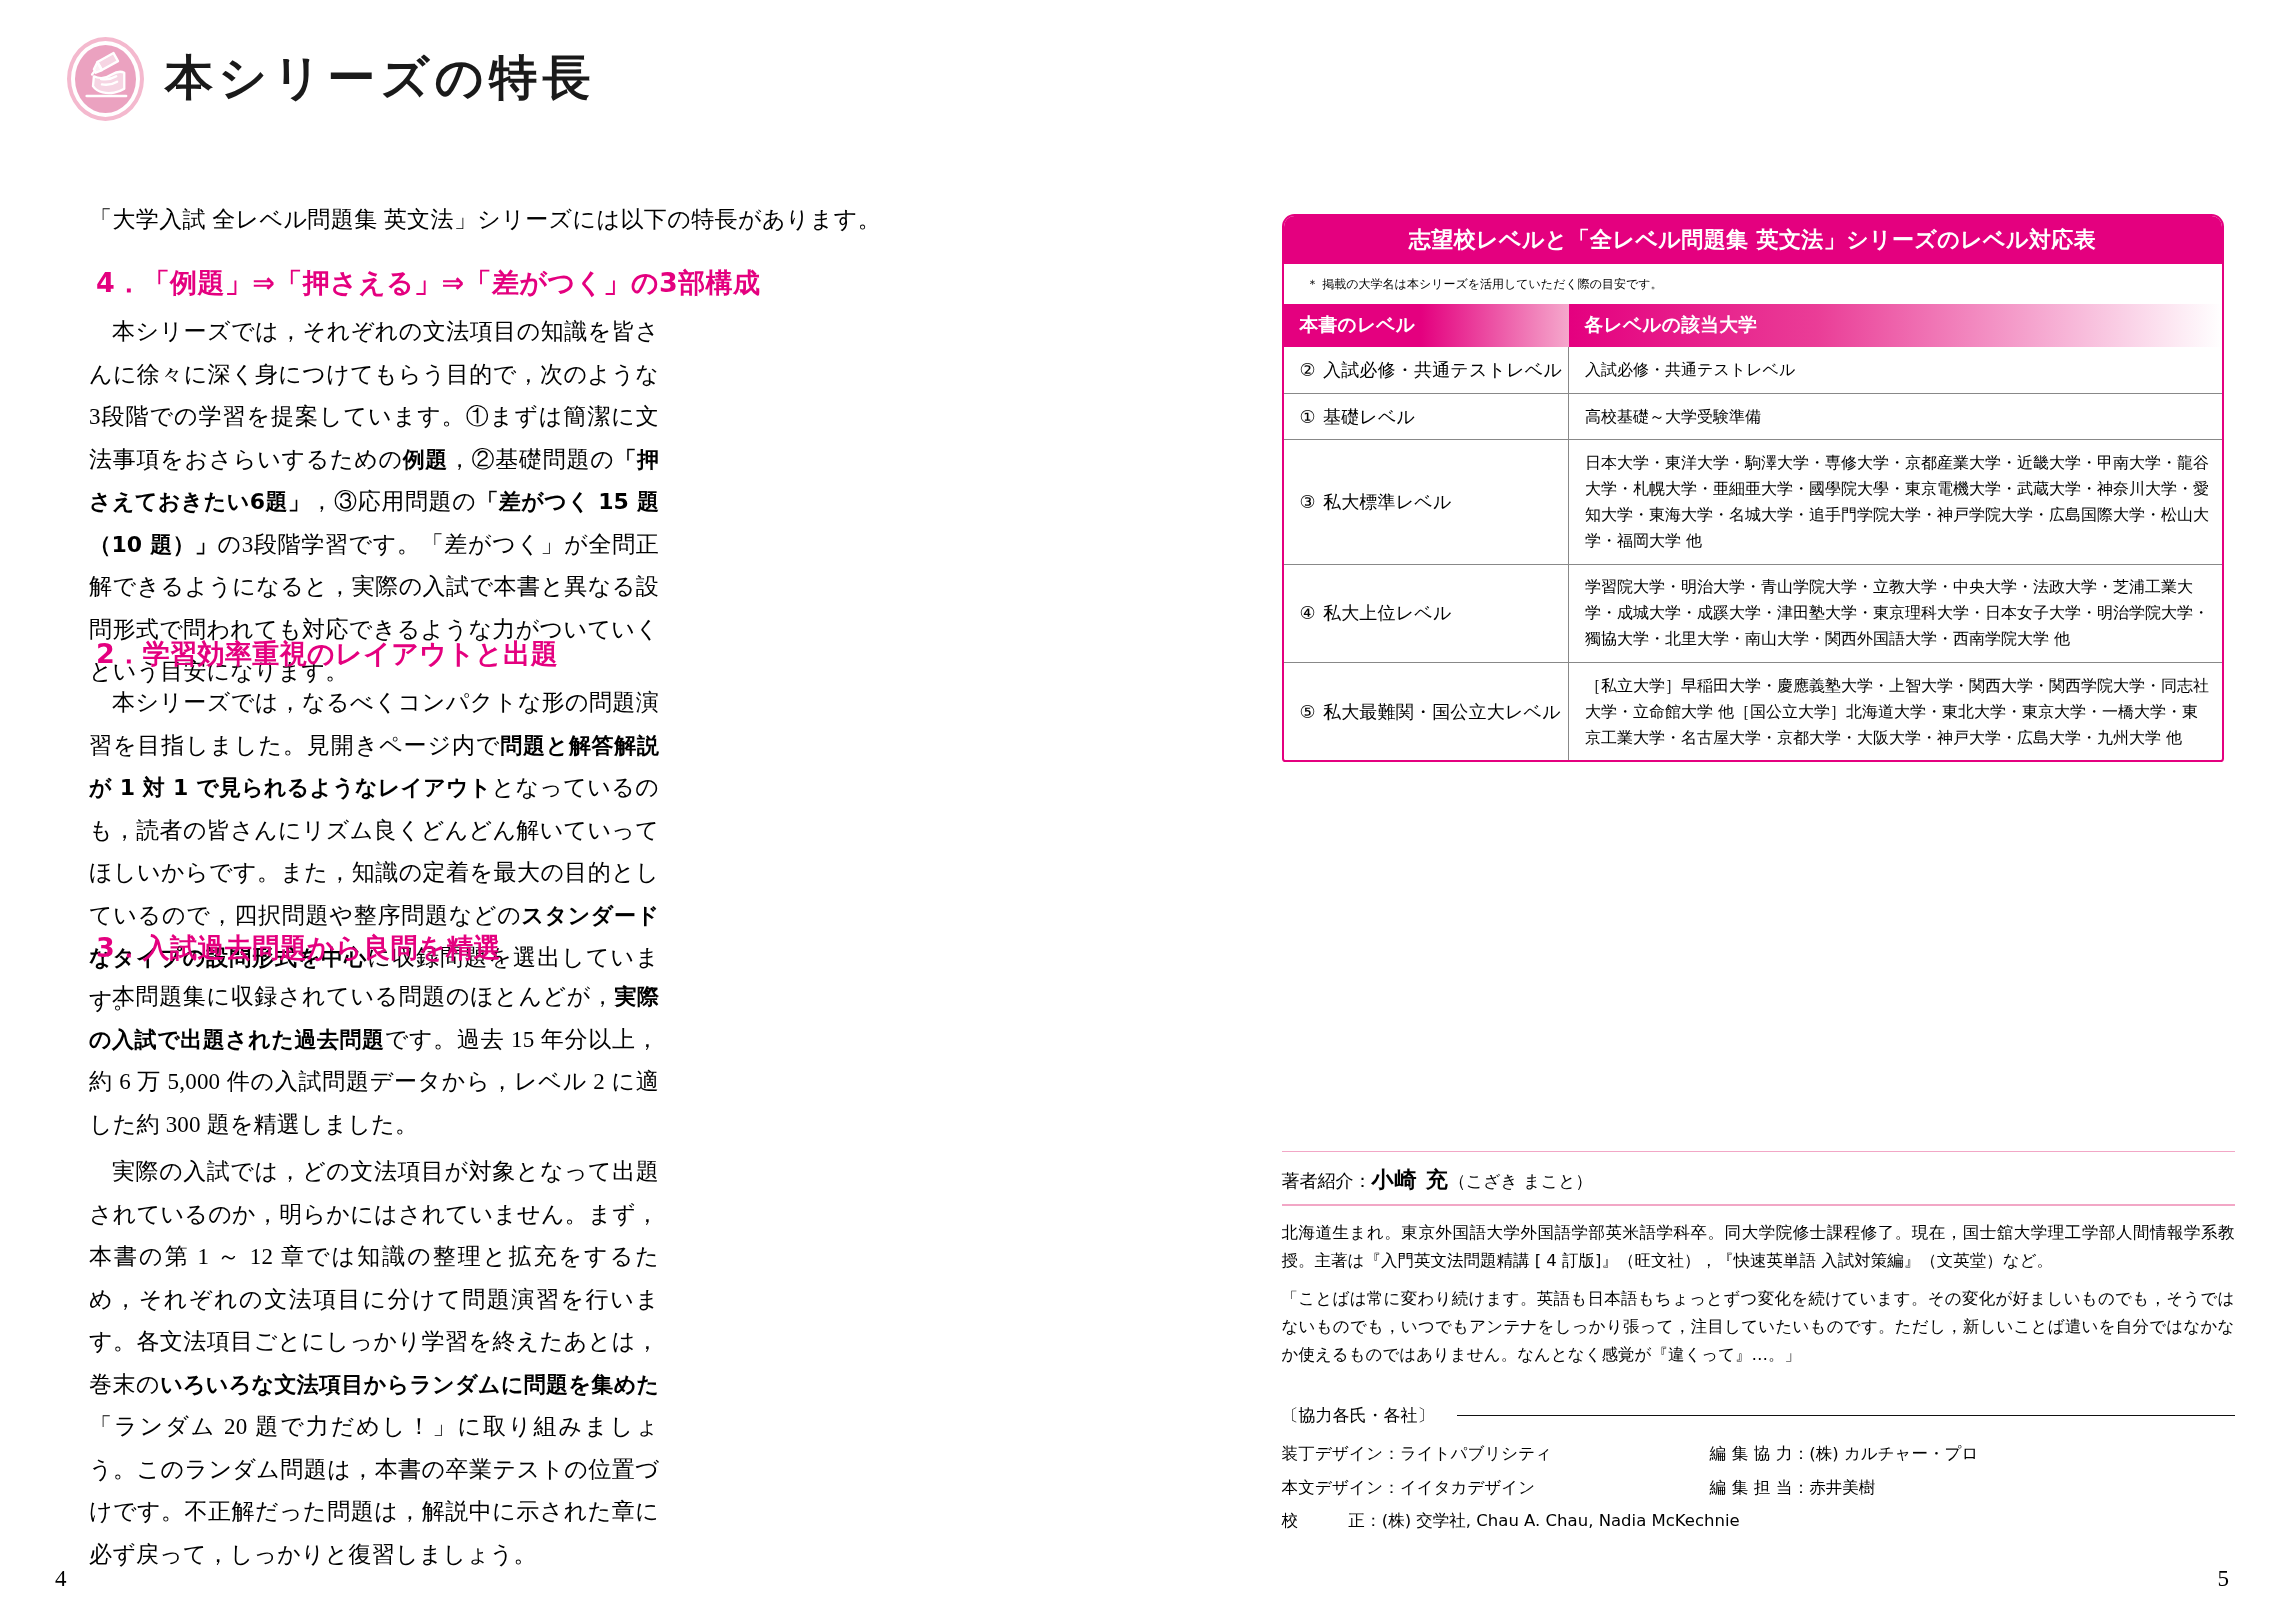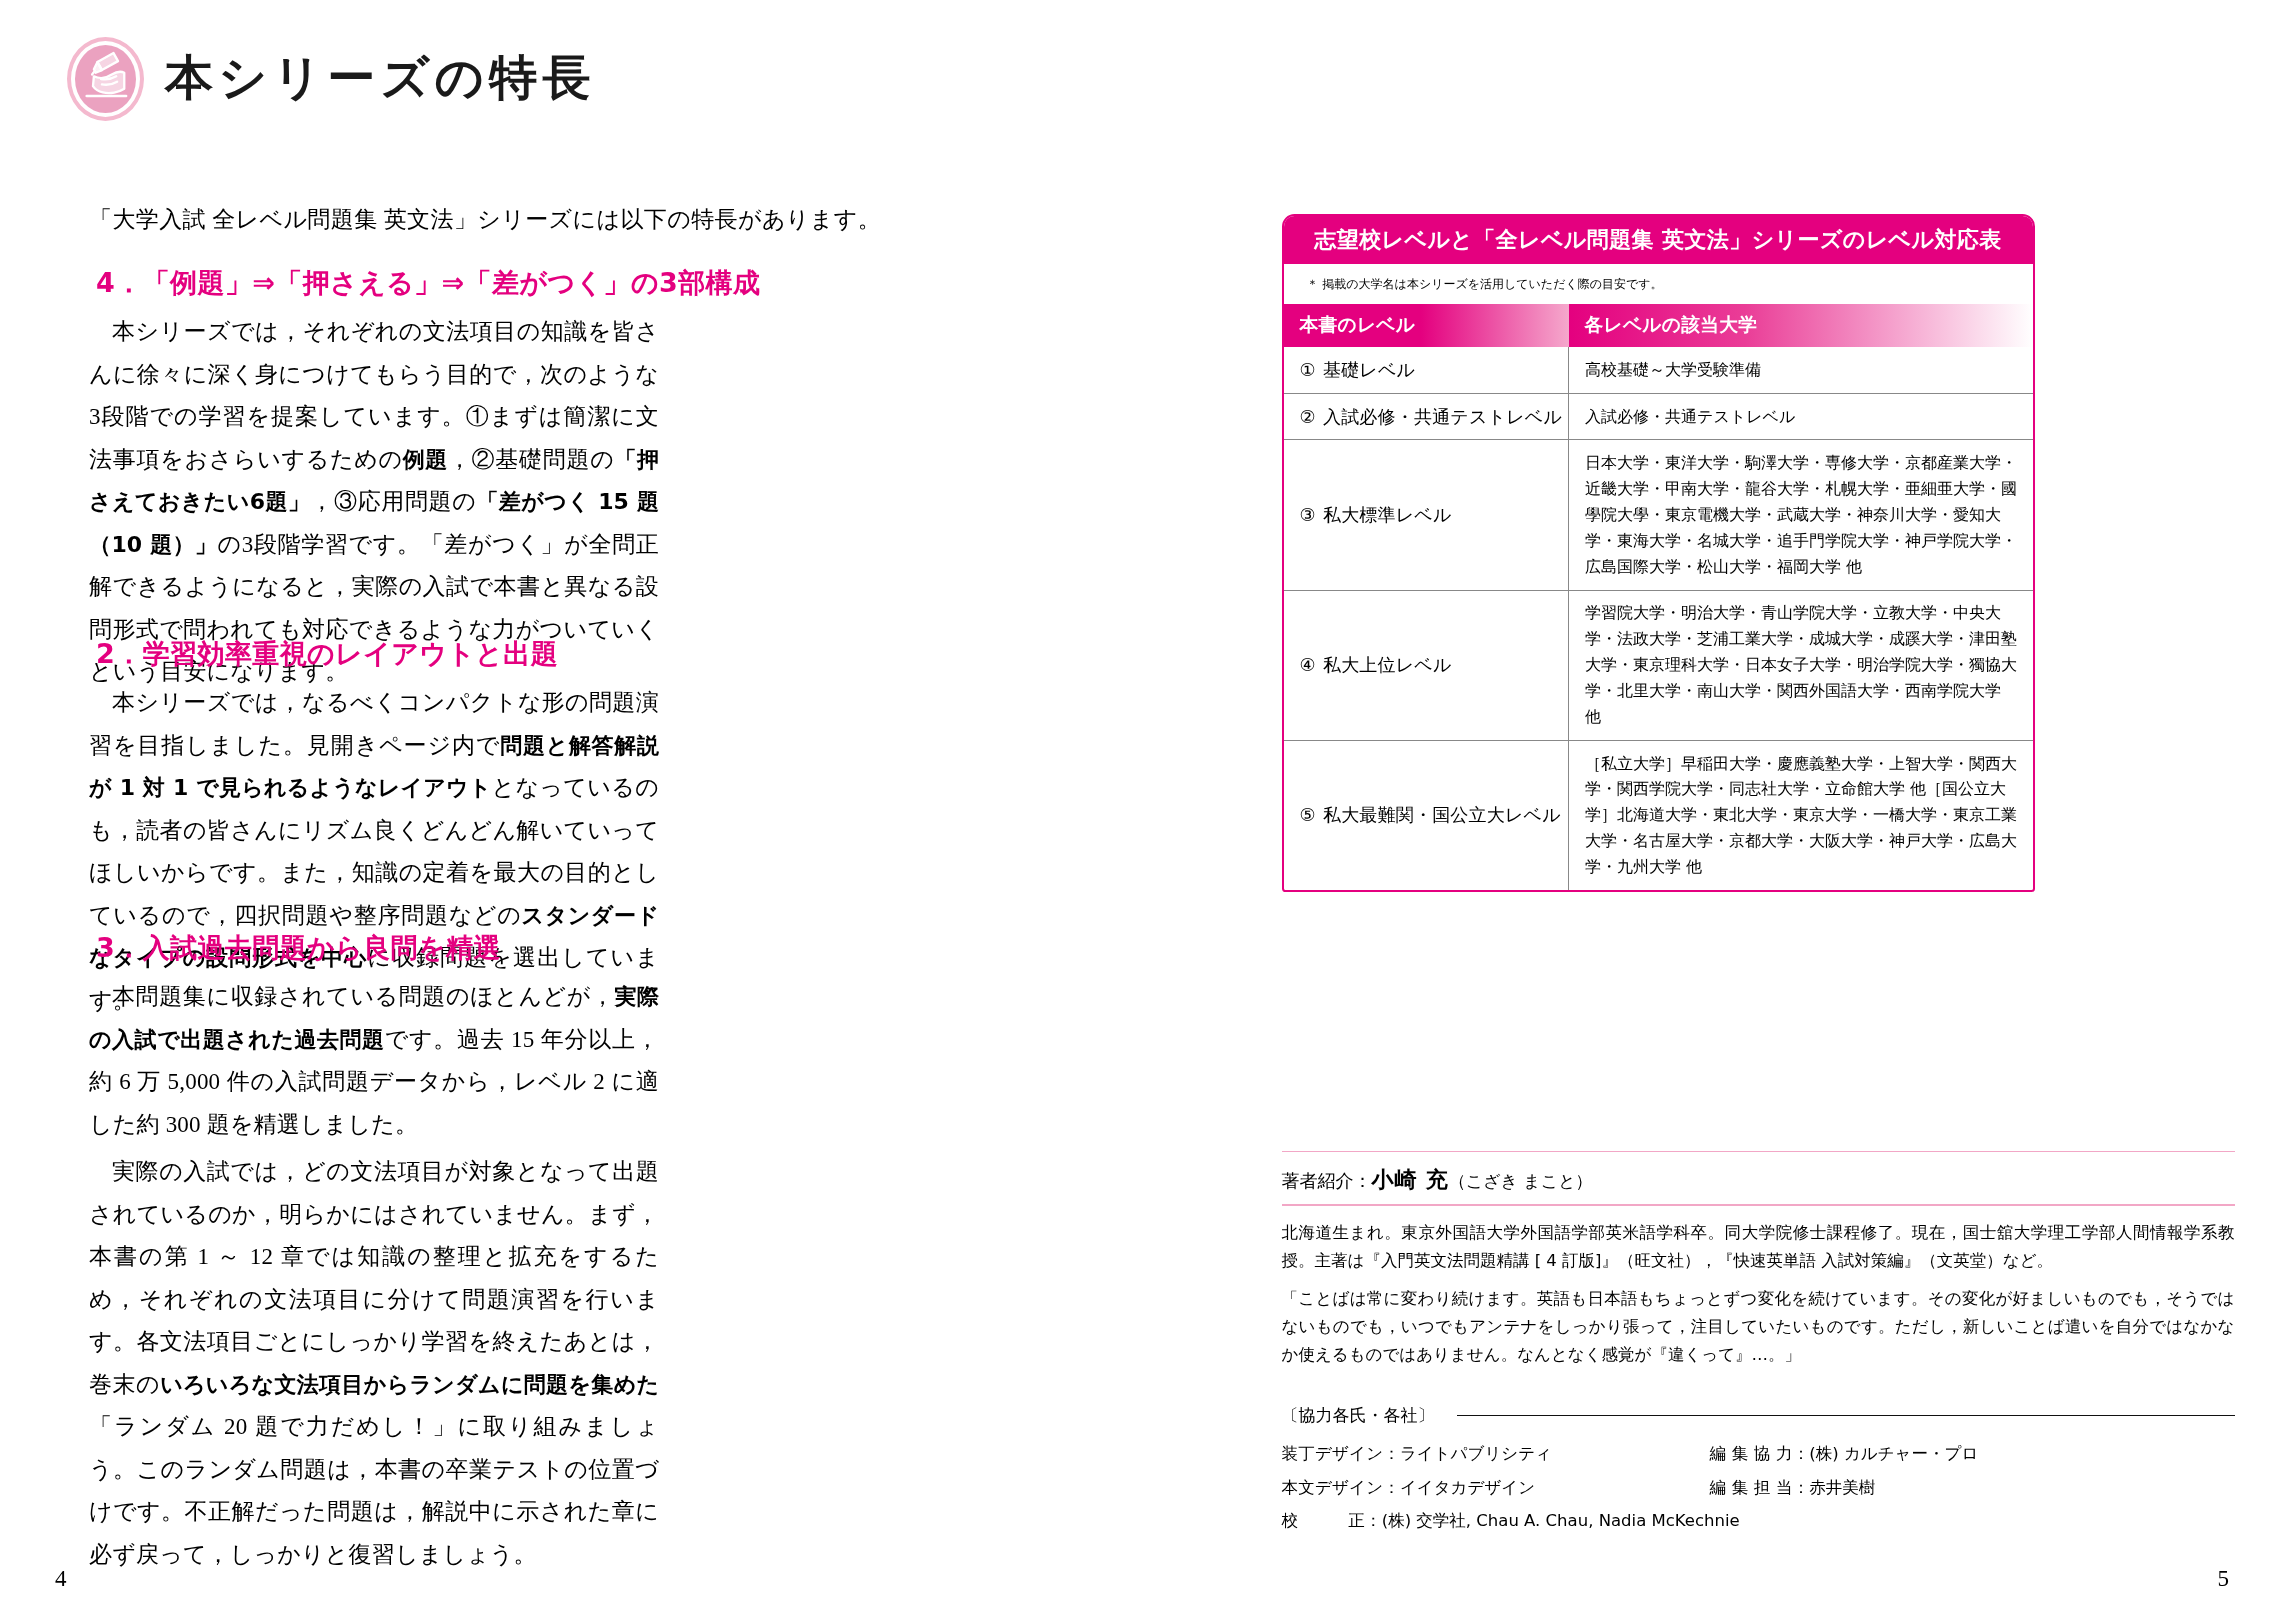--- a/index.html
+++ b/index.html
@@ -128,21 +128,21 @@
     font-family: "Liberation Serif", serif;
   }
   .folio-left  { left: 55px; }
   .folio-right { right: 52px; }
 
   
   .level-box {
     position: absolute;
     left: 141px;
     top: 214px;
-    width: 753px;
+    width: 942px;
     border: 2.7px solid #e4007f;
     border-radius: 12.5px 12.5px 3.6px 3.6px;
     box-sizing: border-box;
     overflow: hidden;
     background: #fff;
   }
   .level-box-title {
     background: #e4007f;
     color: #ffffff;
     font-family: "DejaVu Sans", "Liberation Sans", sans-serif;
@@ -330,29 +330,29 @@
           </colgroup>
         <thead>
           <tr class="lt-head">
             <th class="h1">本書のレベル</th>
             <th class="h2">各レベルの該当大学</th>
           </tr>
         </thead>
         <tbody>
           <tr>
             <td class="cell-level">
+              <span class="lv-num">②</span><span>入試必修・共通テストレベル</span>
+            </td>
+            <td class="cell-unis">入試必修・共通テストレベル</td>
+          </tr>
+          <tr>
+            <td class="cell-level">
               <span class="lv-num">①</span><span>基礎レベル</span>
             </td>
             <td class="cell-unis">高校基礎～大学受験準備</td>
-          </tr>
-          <tr>
-            <td class="cell-level">
-              <span class="lv-num">②</span><span>入試必修・共通テストレベル</span>
-            </td>
-            <td class="cell-unis">入試必修・共通テストレベル</td>
           </tr>
           <tr>
             <td class="cell-level">
               <span class="lv-num">③</span><span>私大標準レベル</span>
             </td>
             <td class="cell-unis">日本大学・東洋大学・駒澤大学・専修大学・京都産業大学・近畿大学・甲南大学・龍谷大学・札幌大学・亜細亜大学・國學院大學・東京電機大学・武蔵大学・神奈川大学・愛知大学・東海大学・名城大学・追手門学院大学・神戸学院大学・広島国際大学・松山大学・福岡大学 他</td>
           </tr>
           <tr>
             <td class="cell-level">
               <span class="lv-num">④</span><span>私大上位レベル</span>

